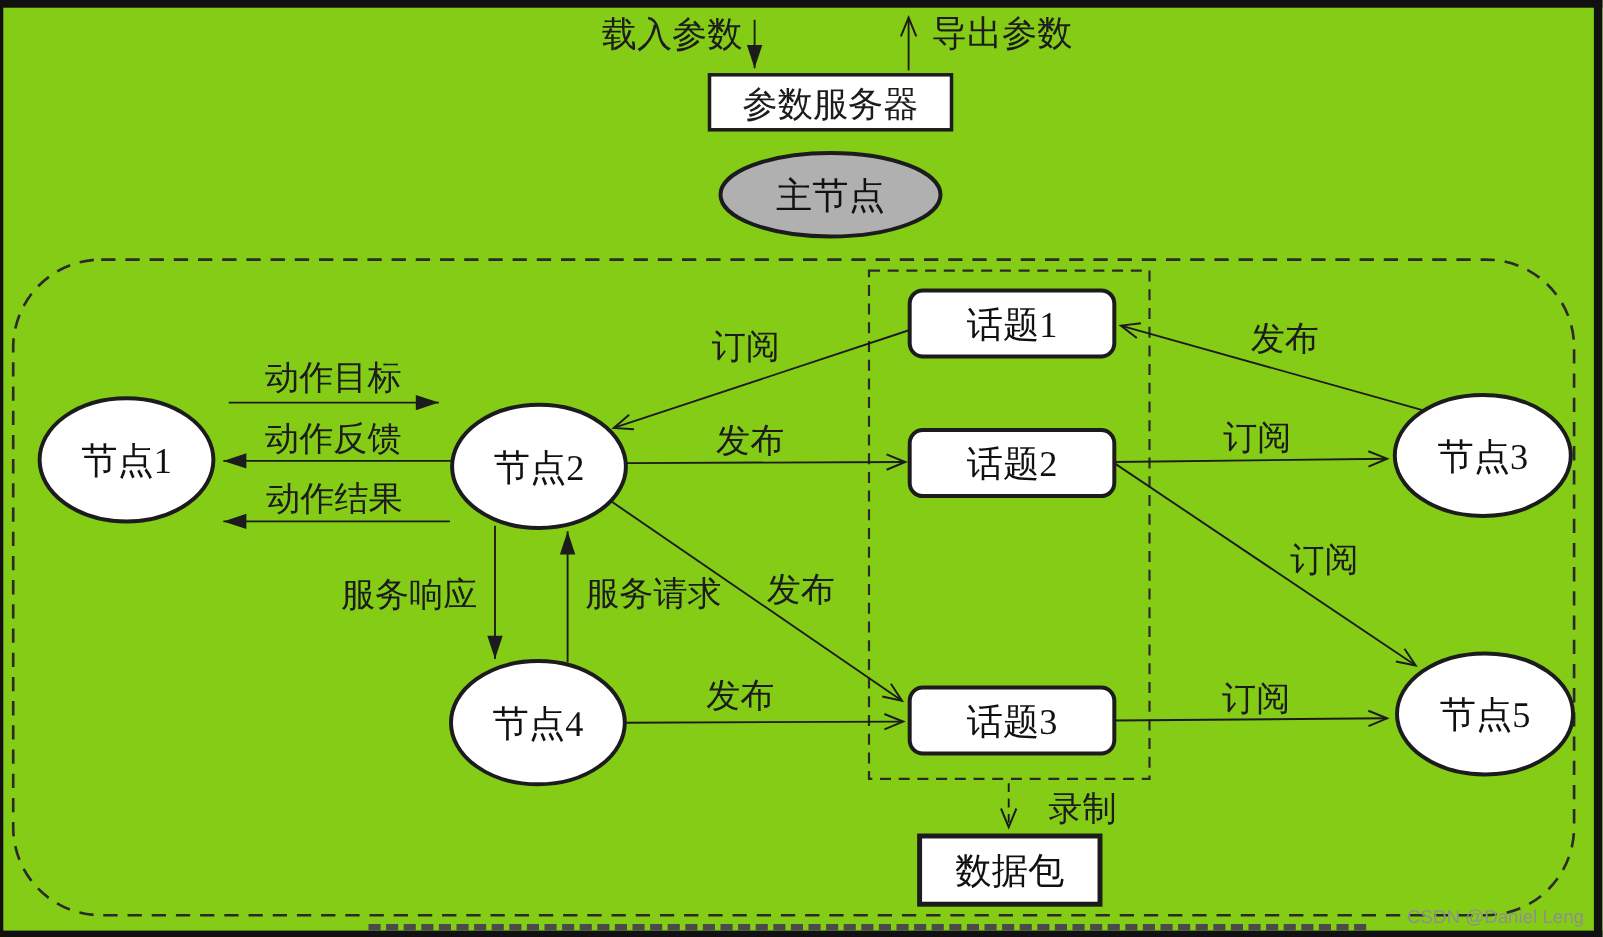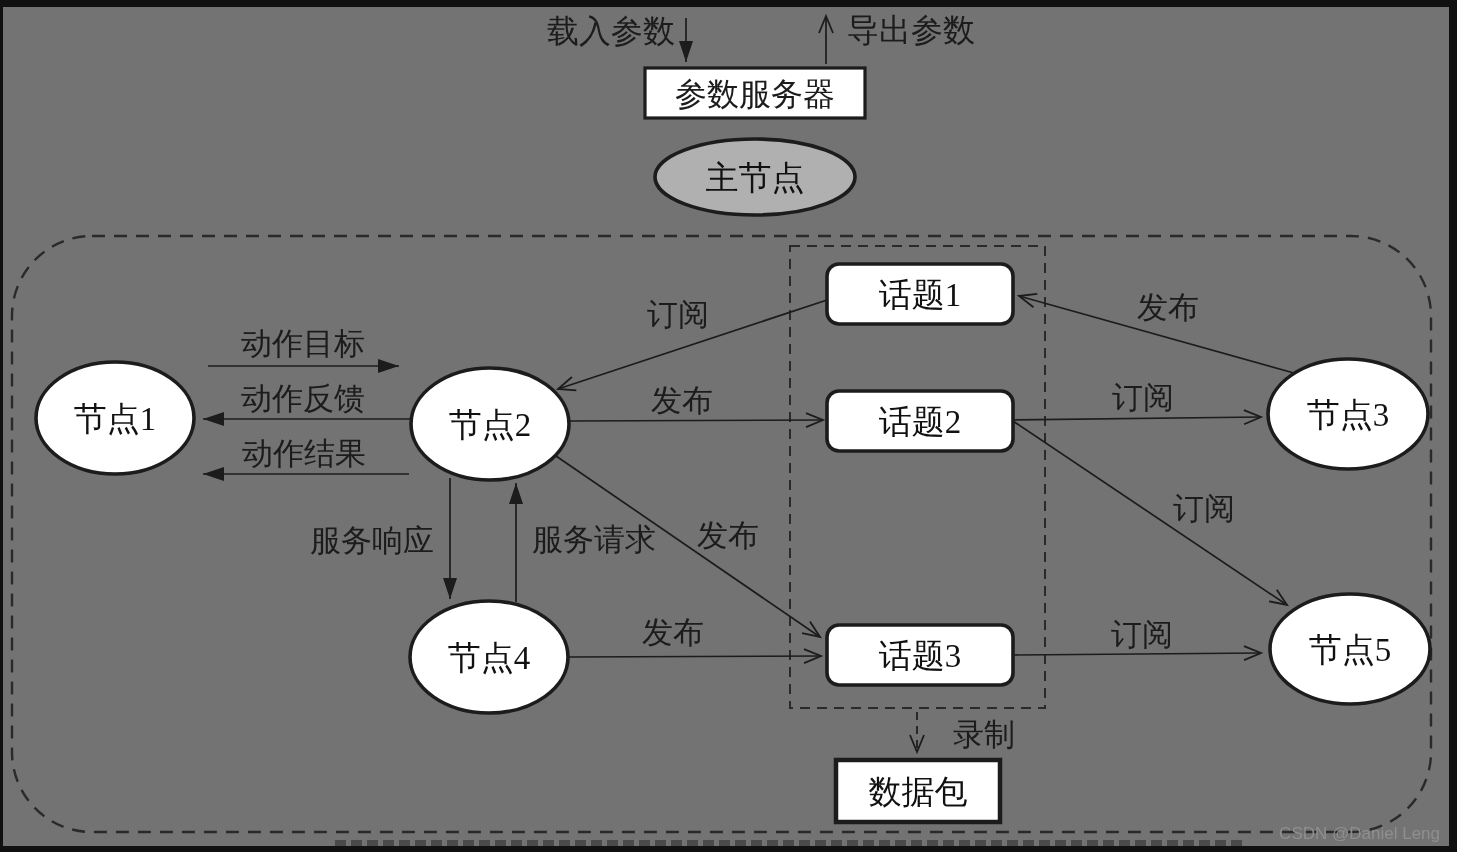--- a/index.html
+++ b/index.html
@@ -1,16 +1,16 @@
 <!DOCTYPE html>
 <html><head>
 <meta charset="utf-8">
 <style>
   html,body{margin:0;padding:0;background:#fff;}
-  .stage{position:relative;width:1457px;height:852px;background:#737373;overflow:hidden;
+  .stage{position:relative;width:1457px;height:852px;background:#84cc16;overflow:hidden;
          font-family:"Liberation Serif","DejaVu Serif",serif;}
   svg{display:block;}
   .lbl{font-family:"Liberation Serif","DejaVu Serif",serif;font-size:31px;fill:#1c1c1c;}
   .lbl-big{font-family:"Liberation Serif","DejaVu Serif",serif;font-size:32px;fill:#1c1c1c;}
   .node-lbl{font-family:"Liberation Serif","DejaVu Serif",serif;font-size:33px;fill:#111;}
   .wm{font-family:"Liberation Sans","DejaVu Sans",sans-serif;font-size:17px;}
   .shape{stroke:#1c1c1c;fill:#ffffff;}
   .edge{stroke:#1c1c1c;stroke-width:1.7;fill:none;}
 </style>
 </head>

